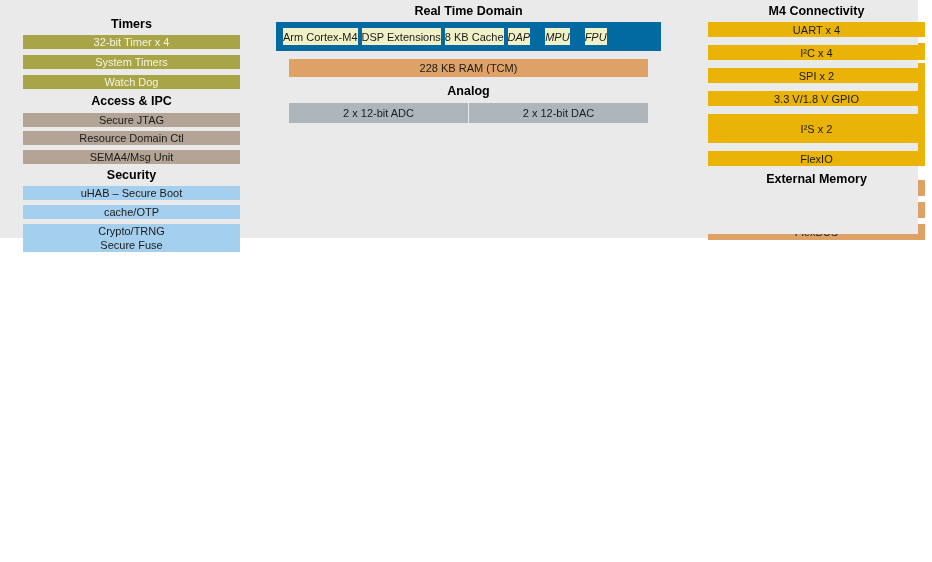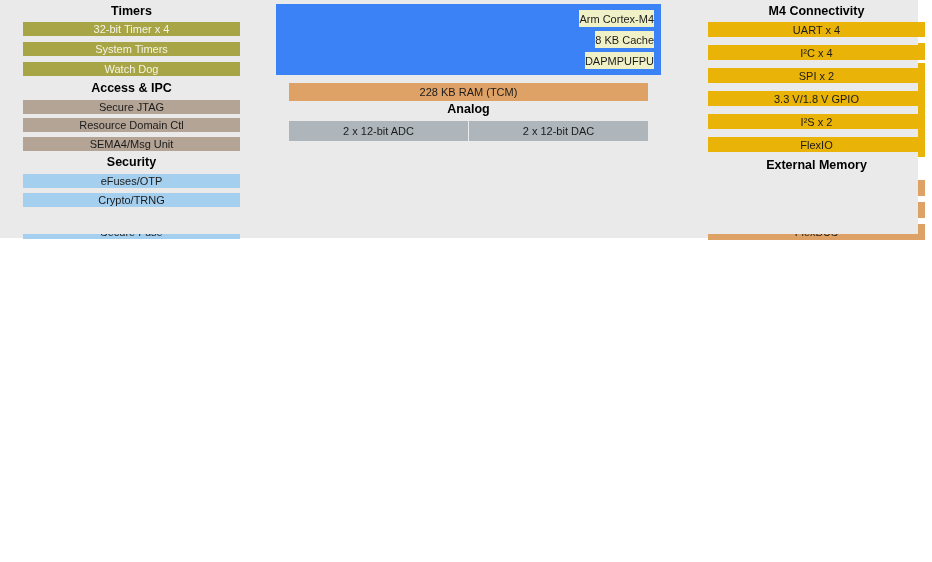--- a/index.html
+++ b/index.html
@@ -29,30 +29,30 @@
   .blue   { background:#a5cfee; }
   .teal   { background:#eab308; }
   .tan    { background:#dfa266; }
   .orange { background:#f6ba43; }
   .taupe  { background:#b3a496; }
   .gray   { background:#aeb6bc; }
   .cell   { background:#f1f1c8; }
 
   
   .colL { left:23px; width:217px; }
-  .colL .hdr { margin-top:5px; }
+  .colL .hdr { margin-top:18px; }
   .colL .blk { height:15px; }
 
   
   .colM-top { left:280px; width:373px; }
   .colM-bot { left:276px; width:385px; }
-  .domain-box { background:#3b82f6; padding:6px 7px; display:flex; flex-direction:column; gap:4px;align-items:flex-end; }
+  .domain-box { background:#0369a1; padding:6px 7px; display:flex; flex-direction:row; gap:4px;align-items:flex-end; }
   .domain-box .row { display:flex; gap:10px; }
   .domain-box .blk { height:17px; flex:1; }
-  .tri { gap:0 !important; }
+  .tri { gap:15px !important;font-style:italic; }
   .pair { display:flex; gap:1px; margin-left:1px; margin-right:2px; }
   .pair .blk { flex:1; }
   .hdr-pair { display:flex; }
   .hdr-pair .hdr { flex:1; }
 
   
   .colR { left:708px; width:217px; }
   .colR .hdr { margin-top:5px; }
 
   
@@ -170,49 +170,54 @@
   <div class="col colL">
     <div class="hdr">Timers</div>
     <div class="blk olive wt" style="margin-top:4px; height:14px">32-bit Timer x 4</div>
     <div class="blk olive wt" style="margin-top:6px; height:14px">System Timers</div>
     <div class="blk olive wt" style="margin-top:6px; height:14px">Watch Dog</div>
     <div class="hdr" style="margin-top:6px">Access &amp; IPC</div>
     <div class="blk taupe" style="margin-top:5px; height:14px">Secure JTAG</div>
     <div class="blk taupe" style="margin-top:4px; height:14px">Resource Domain Ctl</div>
     <div class="blk taupe" style="margin-top:5px; height:14px">SEMA4/Msg Unit</div>
     <div class="hdr" style="margin-top:5px">Security</div>
-    <div class="blk blue" style="margin-top:5px; height:14px">eFuses/OTP</div>
+    <div class="blk blue" style="margin-top:4px; height:14px">uHAB – Secure Boot</div>
+    <div class="blk blue" style="margin-top:5px; height:14px">cache/OTP</div>
     <div class="blk blue" style="margin-top:5px; height:14px">Crypto/TRNG</div>
   </div>
 
   <div class="col colM-bot">
+    <div class="hdr" style="margin-top:5px">Real Time Domain</div>
     <div class="domain-box" style="margin-top:4px">
       <div class="row">
           <div class="blk cell">Arm Cortex-M4</div>
+        </div>
+      <div class="row">
+          <div class="blk cell">DSP Extensions</div>
         </div>
       <div class="row">
           <div class="blk cell">8 KB Cache</div>
         </div>
       <div class="row tri">
         <div class="blk cell">DAP</div>
         <div class="blk cell">MPU</div>
         <div class="blk cell">FPU</div>
       </div>
     </div>
     <div class="blk tan" style="margin:8px 13px 0; height:18px">228 KB RAM (TCM)</div>
-    <div class="hdr" style="margin-top:2px">Analog</div>
+    <div class="hdr" style="margin-top:8px">Analog</div>
     <div class="pair" style="margin:5px 13px 0">
       <div class="blk gray" style="height:20px">2 x 12-bit ADC</div>
       <div class="blk gray" style="height:20px">2 x 12-bit DAC</div>
     </div>
   </div>
 
   <div class="col colR">
     <div class="hdr">M4 Connectivity</div>
     <div class="blk teal" style="margin-top:4px; height:15px">UART x 4</div>
     <div class="blk teal" style="margin-top:8px; height:15px">I²C x 4</div>
     <div class="blk teal" style="margin-top:8px; height:15px">SPI x 2</div>
     <div class="blk teal" style="margin-top:8px; height:15px">3.3 V/1.8 V GPIO</div>
-    <div class="blk teal" style="margin-top:8px; height:15px">I²S x 2</div>
+    <div class="blk teal" style="margin-top:8px; height:29px">I²S x 2</div>
     <div class="blk teal" style="margin-top:8px; height:15px">FlexIO</div>
     <div class="hdr" style="margin-top:7px">External Memory</div>
   </div>
 </div>
 
 </body></html>

